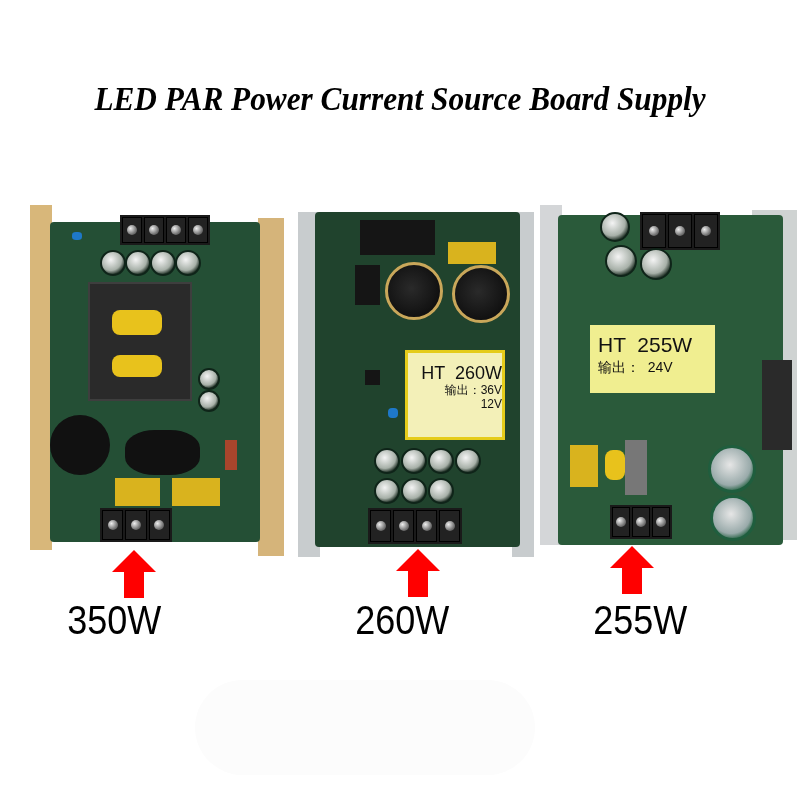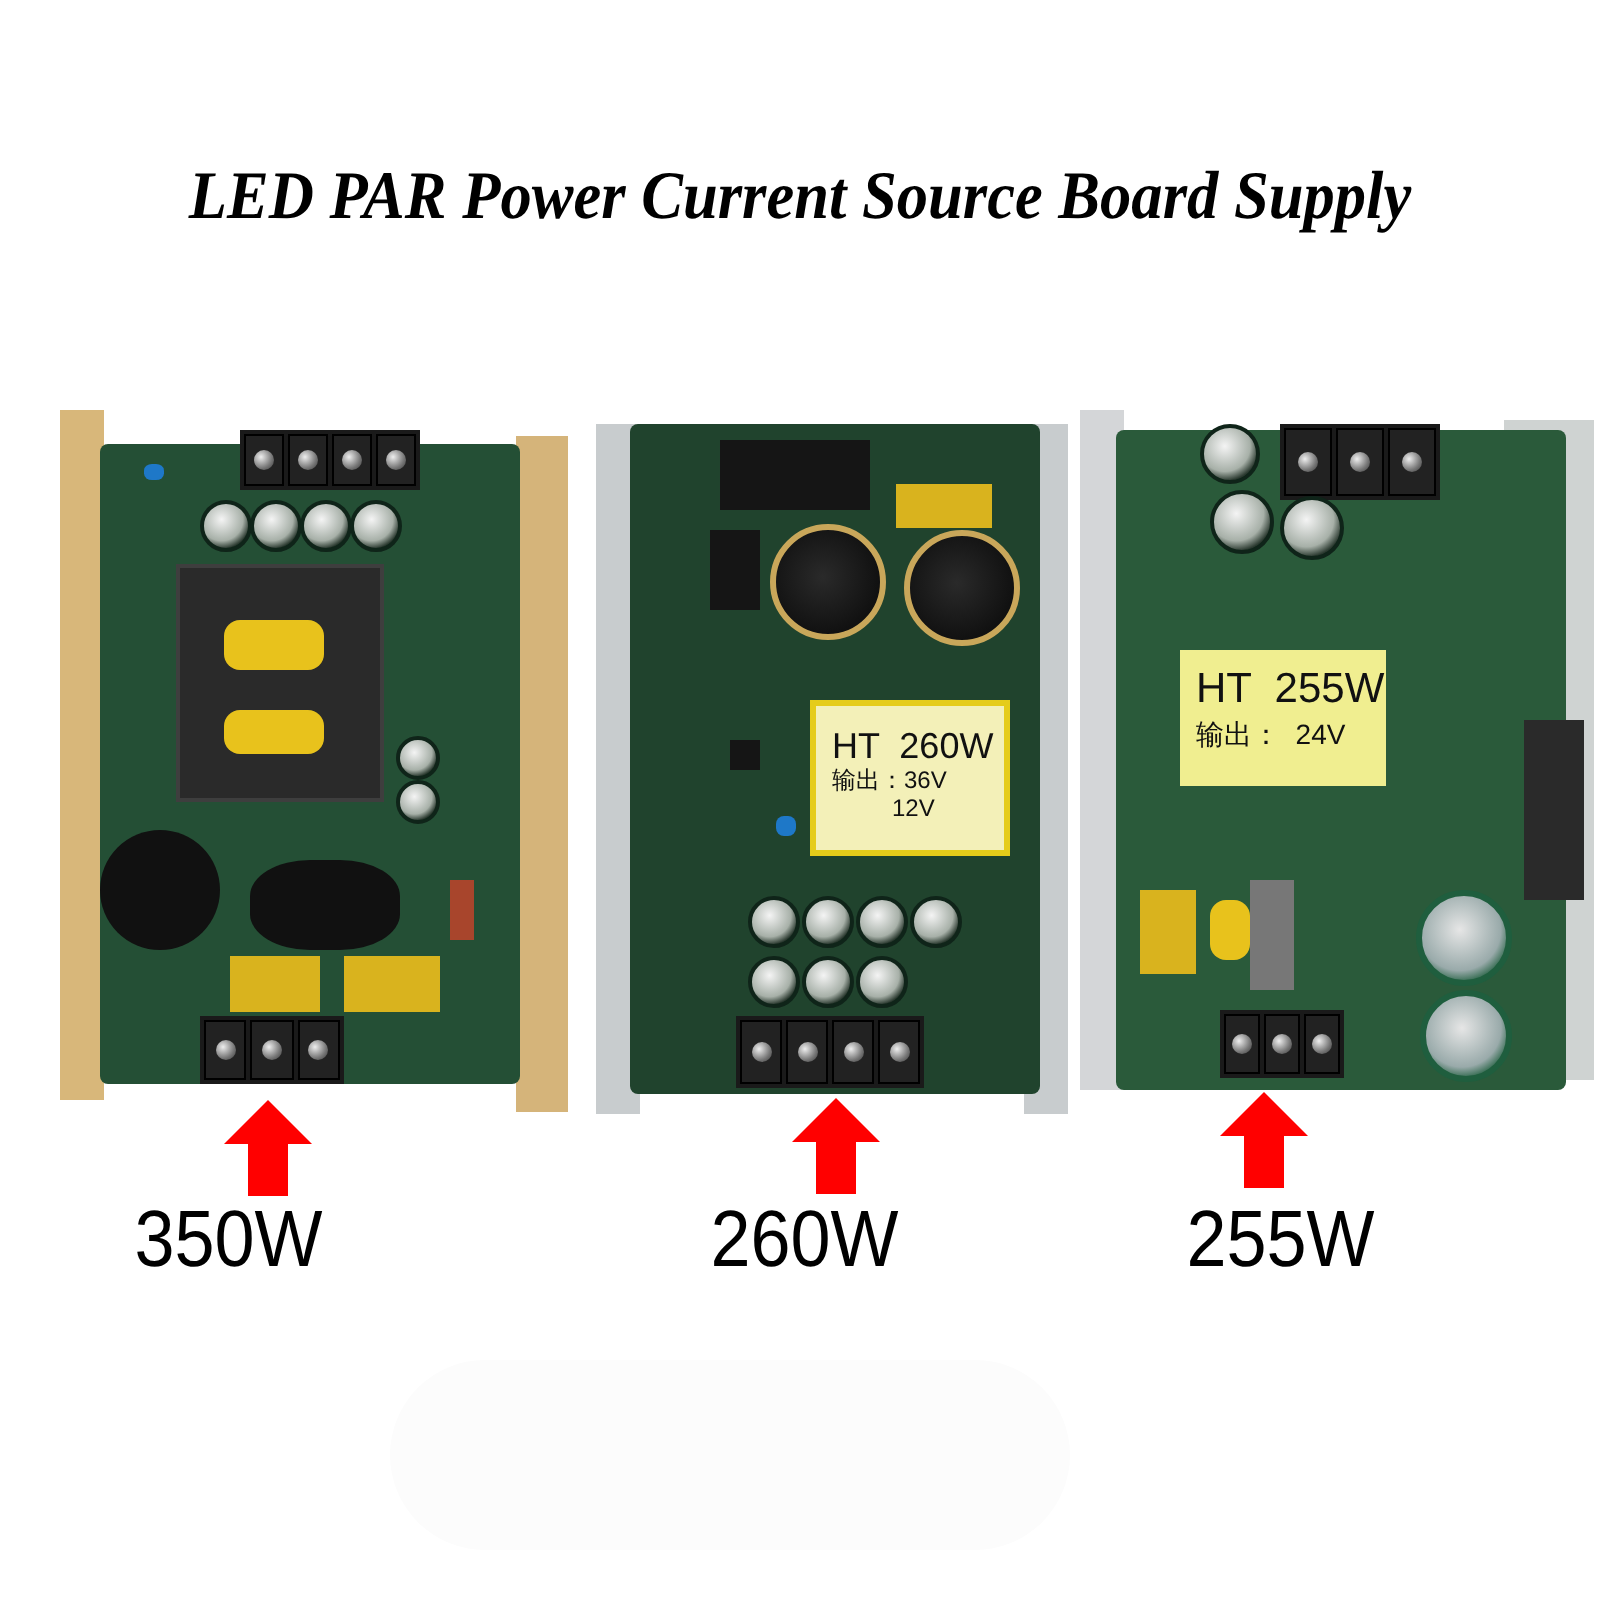--- a/index.html
+++ b/index.html
@@ -66,21 +66,21 @@
 
 <div>
   <div class="rail" style="left:298px;top:212px;width:22px;height:345px;background:#c8ccce;"></div>
   <div class="rail" style="left:512px;top:212px;width:22px;height:345px;background:#c8ccce;"></div>
   <div class="pcb" style="left:315px;top:212px;width:205px;height:335px;background:#20432d;"></div>
   <div class="chip" style="left:360px;top:220px;width:75px;height:35px;"></div>
   <div class="ybox" style="left:448px;top:242px;width:48px;height:22px;"></div>
   <div class="bigcap" style="left:385px;top:262px;width:52px;height:52px;"></div>
   <div class="bigcap" style="left:452px;top:265px;width:52px;height:52px;"></div>
   <div class="chip" style="left:355px;top:265px;width:25px;height:40px;"></div>
-  <div class="label" style="left:405px;top:350px;width:100px;height:78px;padding:10px 0 0 8px;">
+  <div class="label" style="left:405px;top:350px;width:100px;height:90px;padding:10px 0 0 8px;text-align:right;">
     <div class="l1">HT  260W</div>
     <div class="l2">输出：36V</div>
     <div class="l2">         12V</div>
   </div>
   <div class="chip" style="left:365px;top:370px;width:15px;height:15px;"></div>
   <div class="blue" style="left:388px;top:408px;width:10px;height:10px;"></div>
   <div class="cap" style="left:374px;top:448px;width:22px;height:22px;"></div>
   <div class="cap" style="left:401px;top:448px;width:22px;height:22px;"></div>
   <div class="cap" style="left:428px;top:448px;width:22px;height:22px;"></div>
   <div class="cap" style="left:455px;top:448px;width:22px;height:22px;"></div>
@@ -100,21 +100,21 @@
   <div class="rail" style="left:752px;top:210px;width:45px;height:330px;background:#cfd3d2;"></div>
   <div class="pcb" style="left:558px;top:215px;width:225px;height:330px;background:#2a5a3a;"></div>
   <div class="term" style="left:640px;top:212px;width:80px;height:38px;">
     <div class="screw"></div>
       <div class="screw"></div>
       <div class="screw"></div>
   </div>
   <div class="cap" style="left:600px;top:212px;width:26px;height:26px;"></div>
   <div class="cap" style="left:605px;top:245px;width:28px;height:28px;"></div>
   <div class="cap" style="left:640px;top:248px;width:28px;height:28px;"></div>
-  <div class="label" style="left:590px;top:325px;width:103px;height:68px;padding:8px 0 0 8px;border:none;background:#f0ee90;">
+  <div class="label" style="left:590px;top:325px;width:125px;height:68px;padding:8px 0 0 8px;border:none;background:#f0ee90;">
     <div class="l1" style="font-size:21px;line-height:24px;">HT  255W</div>
     <div class="l2" style="font-size:14px;line-height:20px;">输出：  24V</div>
   </div>
   <div class="chip" style="left:762px;top:360px;width:30px;height:90px;background:#2a2a2a;"></div>
   <div class="ybox" style="left:570px;top:445px;width:28px;height:42px;"></div>
   <div class="coil" style="left:605px;top:450px;width:20px;height:30px;"></div>
   <div class="chip" style="left:625px;top:440px;width:22px;height:55px;background:#777;"></div>
   <div class="bigcap" style="left:708px;top:445px;width:42px;height:42px;border-color:#1f5e3e;background:radial-gradient(circle at 45% 40%,#e6e6e6,#9aa 60%,#1f5e3e 80%);"></div>
   <div class="bigcap" style="left:710px;top:495px;width:40px;height:40px;border-color:#1f5e3e;background:radial-gradient(circle at 45% 40%,#e6e6e6,#9aa 60%,#1f5e3e 80%);"></div>
   <div class="term" style="left:610px;top:505px;width:62px;height:34px;">

